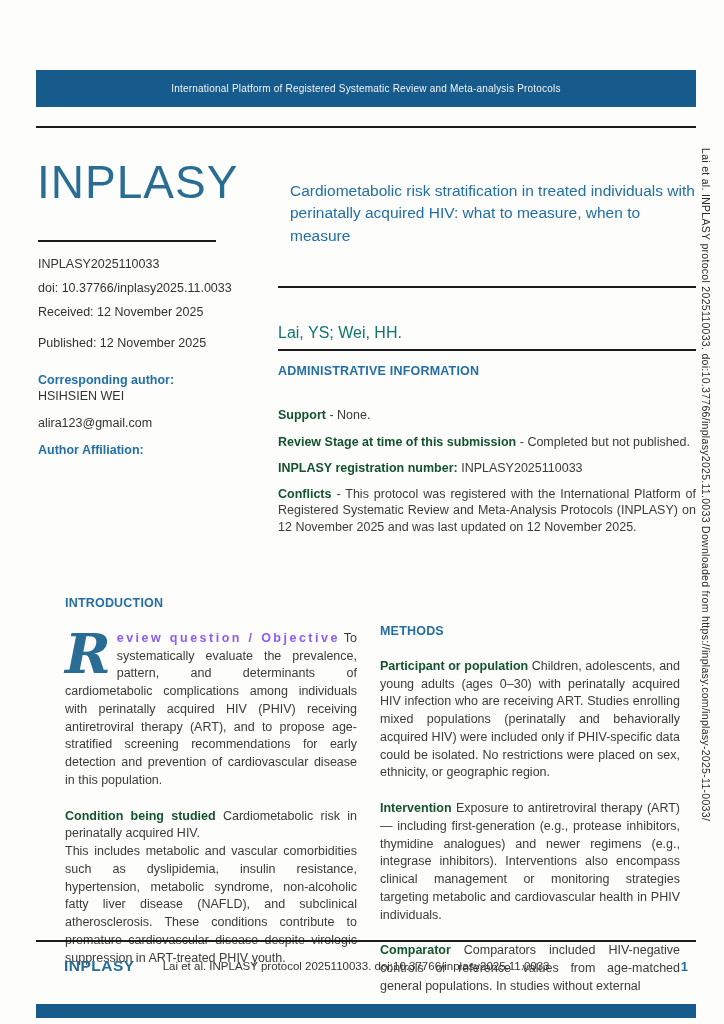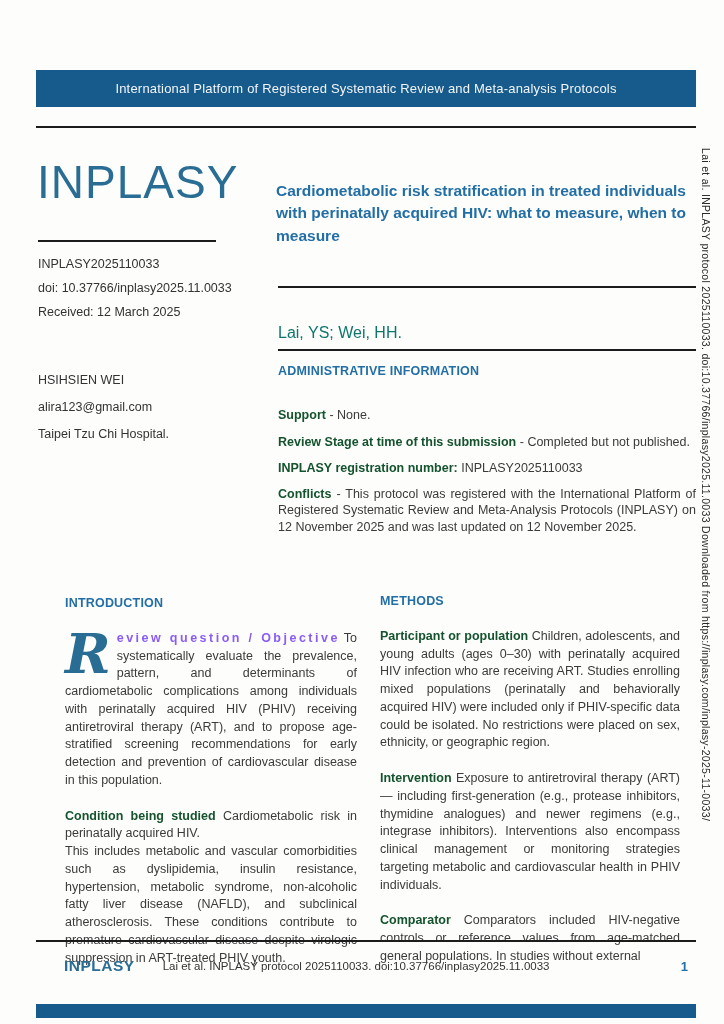--- a/index.html
+++ b/index.html
@@ -5,50 +5,50 @@
   * { margin:0; padding:0; box-sizing:border-box; }
   html,body { background:#e8e8e8; }
   .page {
     position:relative; width:724px; height:1024px; background:#fdfdfc;
     font-family:"Liberation Sans", sans-serif; color:#3b3b3b; overflow:hidden;
     margin:0 auto;
   }
   .banner {
     position:absolute; left:36px; top:70px; width:660px; height:37px;
     background:#175b8c; color:#f2f5f7; display:flex; align-items:center; justify-content:center;
-    font-size:13px; letter-spacing:0.2px;
+    font-size:10px; letter-spacing:0.2px;
   }
   .rule { position:absolute; background:#1c1c1c; height:2px; }
   .topline { left:36px; top:126px; width:660px; }
   .logo {
     position:absolute; left:37px; top:155px; font-size:46px; color:#2a6d94;
     letter-spacing:1px; font-weight:400;
   }
   .logo-underline { left:38px; top:240px; width:178px; }
   .meta { position:absolute; left:38px; top:252px; font-size:12.5px; color:#333; line-height:24px; }
   .meta .gap { height:7px; }
   .authorblock { position:absolute; left:38px; top:372px; font-size:12.5px; color:#333; line-height:16px; width:220px; }
   .authorblock .lbl { color:#2270a6; font-weight:bold; }
   .authorblock .sp { height:11px; }
   .title {
-    position:absolute; left:276px; top:180px; width:410px; font-size:15.5px; font-weight:bold;
+    position:absolute; left:290px; top:180px; width:410px; font-size:15.5px; font-weight:normal;
     color:#236fa5; line-height:1.45;
   }
   .title-rule { left:278px; top:286px; width:418px; }
   .authors { position:absolute; left:278px; top:324px; font-size:16px; color:#0f766e; }
   .authors-rule { left:278px; top:349px; width:418px; }
   .admin { position:absolute; left:278px; top:363px; width:418px; font-size:12.5px; line-height:1.3; text-align:justify; }
   .admin h3 { font-size:12.5px; color:#236fa5; margin-bottom:28px; letter-spacing:0.2px; }
   .admin p { margin-bottom:10px; }
   .blabel { color:#14532d; font-weight:bold; }
   .col { position:absolute; width:292px; font-size:12.5px; line-height:1.42; text-align:justify; }
   .col h3 { font-size:12.5px; color:#236fa5; margin-bottom:17px; letter-spacing:0.2px; }
   .col p { margin-bottom:18px; }
   .col-left { left:65px; top:595px; }
-  .col-right { left:380px; top:593px; width:300px; }
+  .col-right { left:380px; top:623px; width:300px; }
   .dropcap {
     float:left; font-family:"DejaVu Serif", serif; font-style:italic; font-weight:bold;
     font-size:55px; line-height:44px; color:#2a6d94; margin:2px 6px 0 0;
   }
   .lead { color:#8b5cf6; font-weight:bold; letter-spacing:2.5px; }
   .footer-rule { left:36px; top:940px; width:660px; }
   .footer { position:absolute; left:36px; top:955px; width:660px; height:22px; display:flex; align-items:center; }
   .footer .flogo { color:#2a6d94; font-weight:bold; font-size:15.5px; margin-left:28px; letter-spacing:0.5px; }
   .footer .fcite { font-size:11.5px; color:#333; margin-left:28px; flex:1; }
   .footer .fpage { color:#2270a6; font-weight:bold; font-size:13px; margin-right:8px; }
@@ -68,30 +68,32 @@
   </div>
 
   <div class="rule topline"></div>
 
   <div class="logo">INPLASY</div>
   <div class="rule logo-underline"></div>
 
   <div class="meta">
     <div>INPLASY2025110033</div>
     <div>doi: 10.37766/inplasy2025.11.0033</div>
-    <div>Received: 12 March 2025</div>
+    <div>Received: 12 November 2025</div>
     <div class="gap"></div>
+    <div>Published: 12 November 2025</div>
   </div>
 
   <div class="authorblock">
+    <div class="lbl">Corresponding author:</div>
     <div>HSIHSIEN WEI</div>
     <div class="sp"></div>
     <div>alira123@gmail.com</div>
     <div class="sp"></div>
-    <div>Taipei Tzu Chi Hospital.</div>
+    <div class="lbl">Author Affiliation:</div>
   </div>
 
   <div class="title">Cardiometabolic risk stratification in treated individuals with perinatally acquired HIV: what to measure, when to measure</div>
   <div class="rule title-rule"></div>
   <div class="authors">Lai, YS; Wei, HH.</div>
   <div class="rule authors-rule"></div>
 
   <div class="admin">
     <h3>ADMINISTRATIVE INFORMATION</h3>
     <p><span class="blabel">Support</span><span> - </span><span>None.</span></p>

